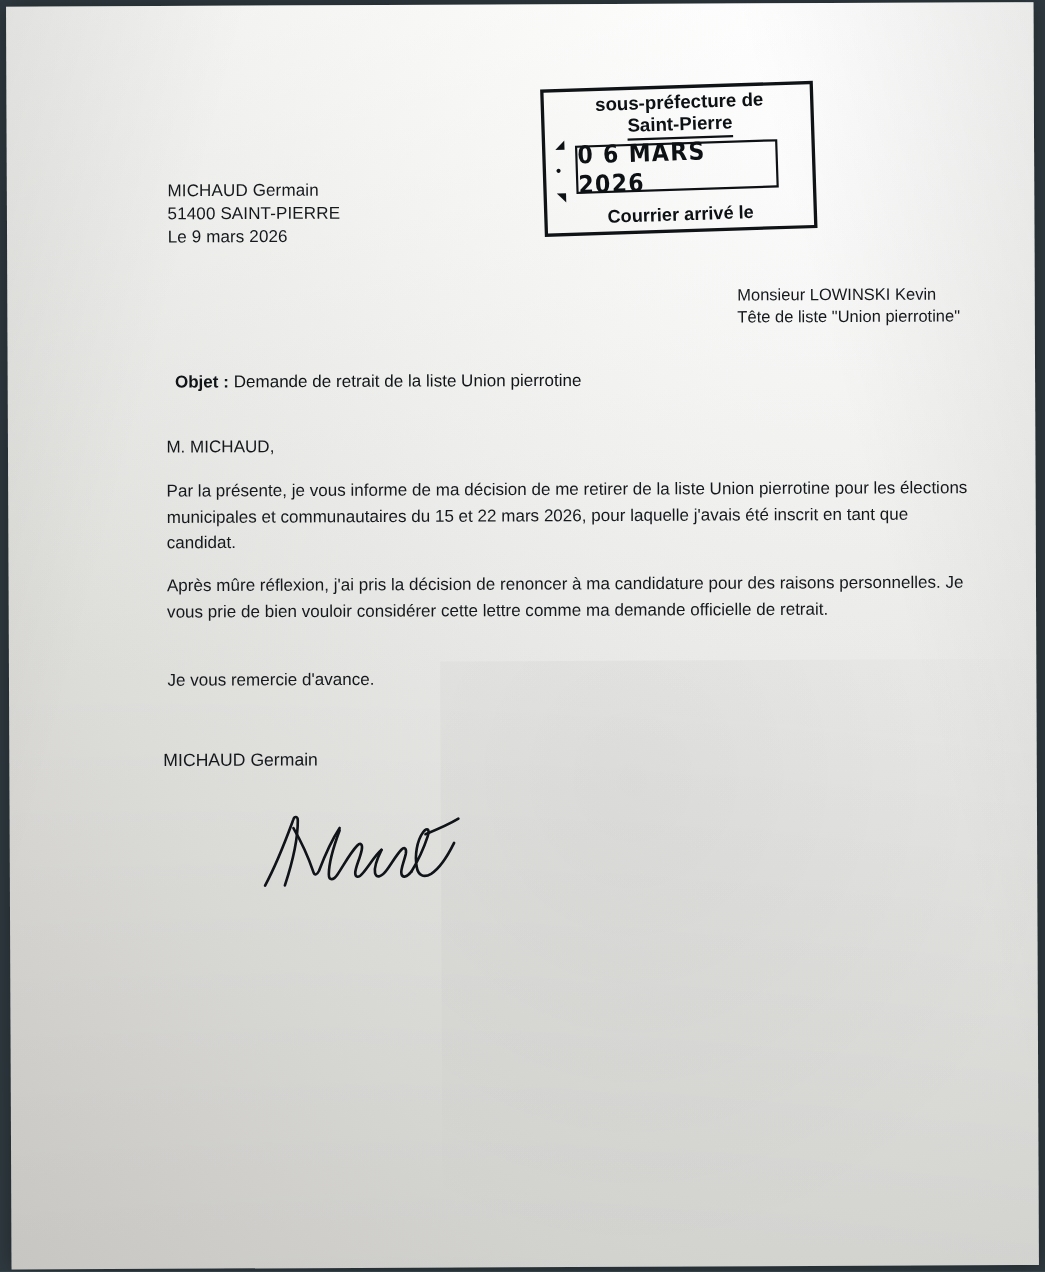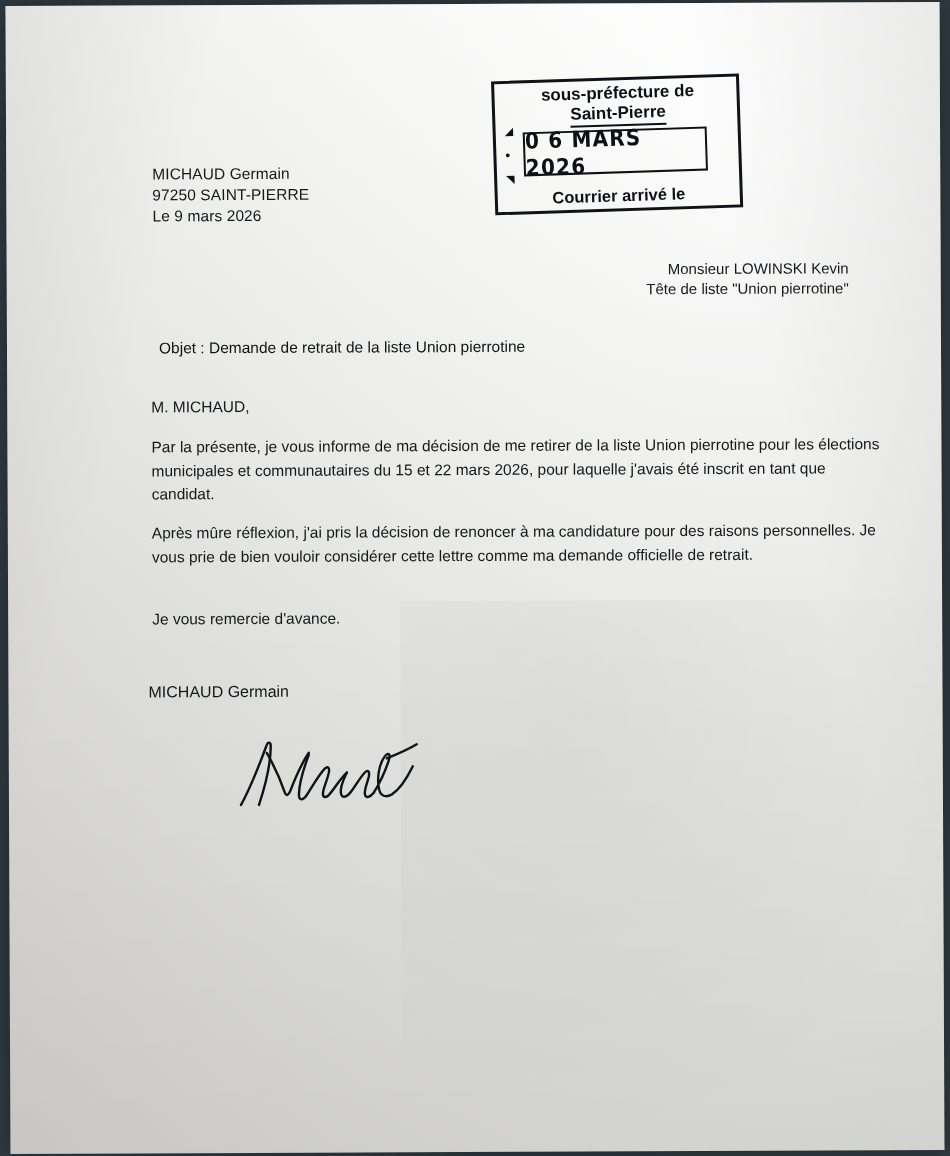--- a/index.html
+++ b/index.html
@@ -67,35 +67,34 @@
     position: absolute;
     left: 146px;
     top: 158px;
     font-size: 15.5px;
     line-height: 21px;
     letter-spacing: 0.1px;
     color: #15191c;
   }
   .recipient {
     position: absolute;
-    right: 92px;
+    right: 68px;
     top: 256px;
-    text-align: right;
     font-size: 15px;
     line-height: 20px;
     color: #15191c;
   }
   .subject {
     position: absolute;
     left: 152px;
     top: 334px;
     font-size: 15.5px;
     color: #101417;
   }
-  .subject b { font-weight: 400; }
+  .subject b { font-weight: 700; }
 
   .salutation {
     position: absolute;
     left: 144px;
     top: 393px;
     font-size: 15.5px;
   }
 
   .para {
     position: absolute;
@@ -213,21 +212,21 @@
           <span class="u">Saint-Pierre</span>
         </div>
         <div class="datebox">
           <span>0 6 MARS 2026</span>
         </div>
         <div class="line-bottom">Courrier arrivé le</div>
       </div>
 
       <div class="sender">
         <div>MICHAUD Germain</div>
-        <div>97250 SAINT-PIERRE</div>
+        <div>51400 SAINT-PIERRE</div>
         <div>Le 9 mars 2026</div>
       </div>
 
       <div class="recipient">
         <div>Monsieur LOWINSKI Kevin</div>
         <div>Tête de liste "Union pierrotine"</div>
       </div>
 
       <div class="subject">
         <b>Objet :</b>

